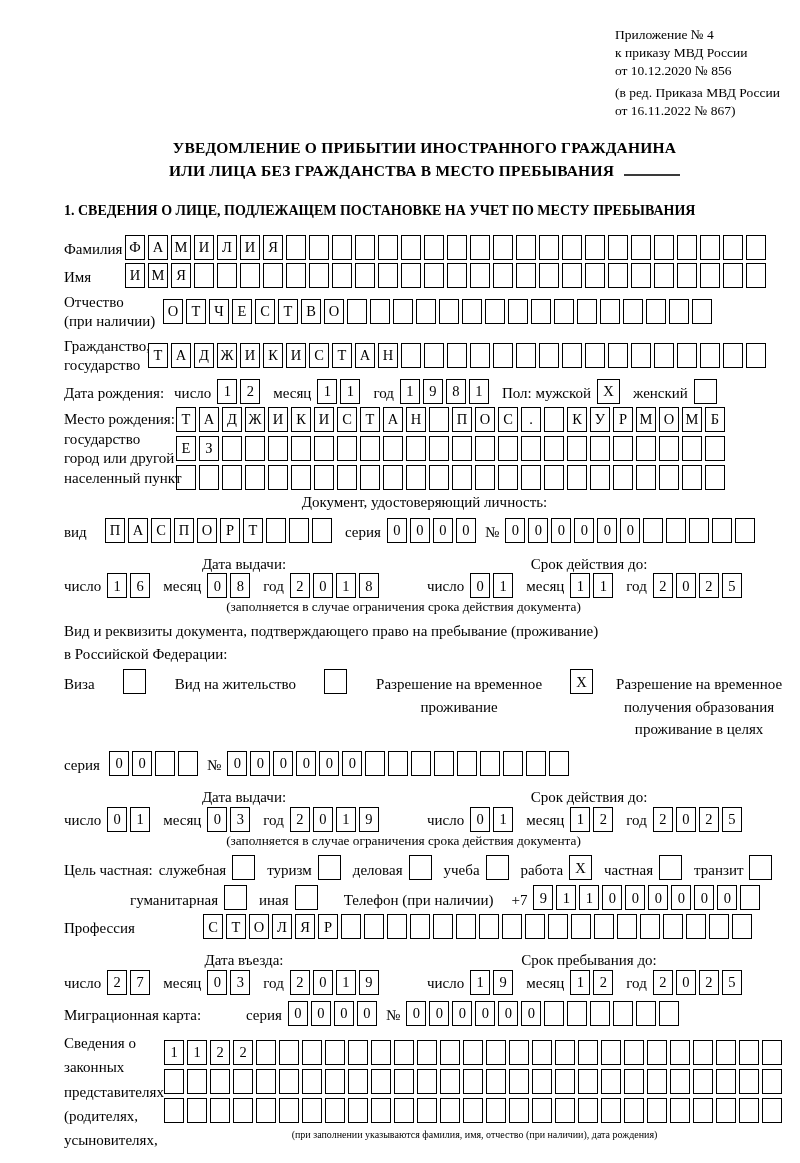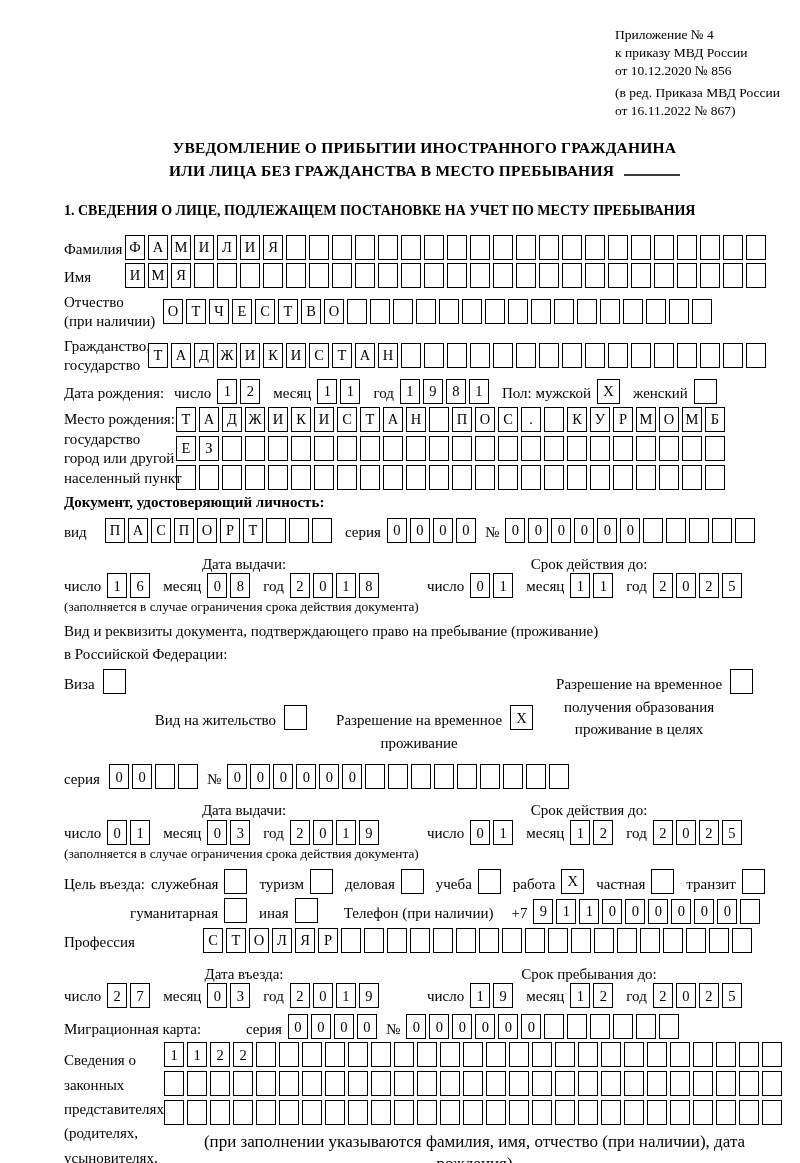--- a/index.html
+++ b/index.html
@@ -45,41 +45,41 @@
   .dlab.first { margin-left: 0; }
   .dlab.tight { margin-left: 6px; }
 
   
   .dates-heads { display: flex; margin-top: 12px; align-items: flex-end; }
   .dh-left { width: 360px; text-align: center; }
   .dh-right { width: 330px; text-align: center; }
   .dates-line { display: flex; }
   .dgroup { display: flex; }
   .dg-left { width: 363px; }
-  .note { text-align: left; padding-right: 42px; font-size: 13.3px;
+  .note { text-align: center; padding-right: 42px; font-size: 13.3px;
           margin: 1px 0 6px; }
 
-  .doc-heading { text-align: left; font-weight: bold; margin: 2px 0 6px; }
+  .doc-heading { text-align: center; font-weight: normal; margin: 2px 0 6px; }
   .intro { margin: 4px 0 2px; }
 
   
   .opts-row { display: flex; align-items: flex-start; margin: 6px 0 10px; }
-  .opt { display: flex; align-items: flex-start; }
+  .opt { display: flex; align-items: flex-start; gap: 20px; }
   .olab { padding-top: 4px; margin-right: 8px; text-align: center;
           line-height: 1.5; white-space: nowrap; }
-  .gap26 { margin-left: 26px; margin-top: 36px; } .gap20 { margin-left: 20px; }
+  .gap26 { margin-left: 26px; } .gap20 { margin-left: 20px; }
 
   .p-opt { display: flex; align-items: flex-start; margin-right: 9px; }
   .p-opt .olab { margin-right: 6px; }
   .purpose2 { margin-left: 66px; }
   .phone-lab { margin: 0 18px 0 14px; }
   .plus { margin: 0 6px 0 0; font-size: 15px; }
 
   .rep-labels { line-height: 1.62; padding-top: 2px; }
-  .footnote { text-align: center; font-size: 17px; margin-top: 6px; }
+  .footnote { text-align: center; font-size: 10px; margin-top: 6px; }
 </style>
 </head>
 <body>
 
 <div class="page">
 
   <div class="hdr-block">
     <div>Приложение № 4</div>
     <div>к приказу МВД России</div>
     <div>от 10.12.2020 № 856</div>
@@ -539,21 +539,21 @@
           <span class="cell">2</span>
           <span class="cell">0</span>
           <span class="cell">2</span>
           <span class="cell">5</span>
         </span>
     </div>
   </div>
   <div class="note">(заполняется в случае ограничения срока действия документа)</div>
 
   <div class="frow">
-    <span class="lab">Цель въезда:</span>
+    <span class="lab">Цель частная:</span>
     <span class="p-opt" style="margin-left:6px">
       <span class="olab">служебная</span>
       <span class="cells cbx">
           <span class="cell"></span>
         </span>
     </span>
     <span class="p-opt">
       <span class="olab">туризм</span>
       <span class="cells cbx">
           <span class="cell"></span>

